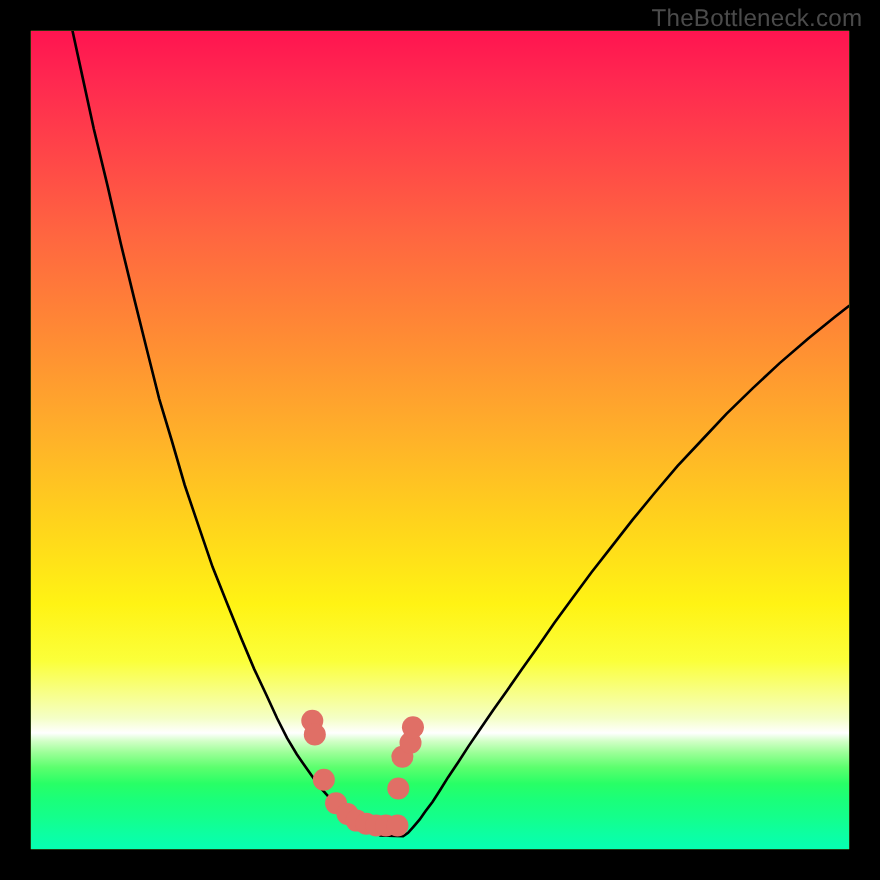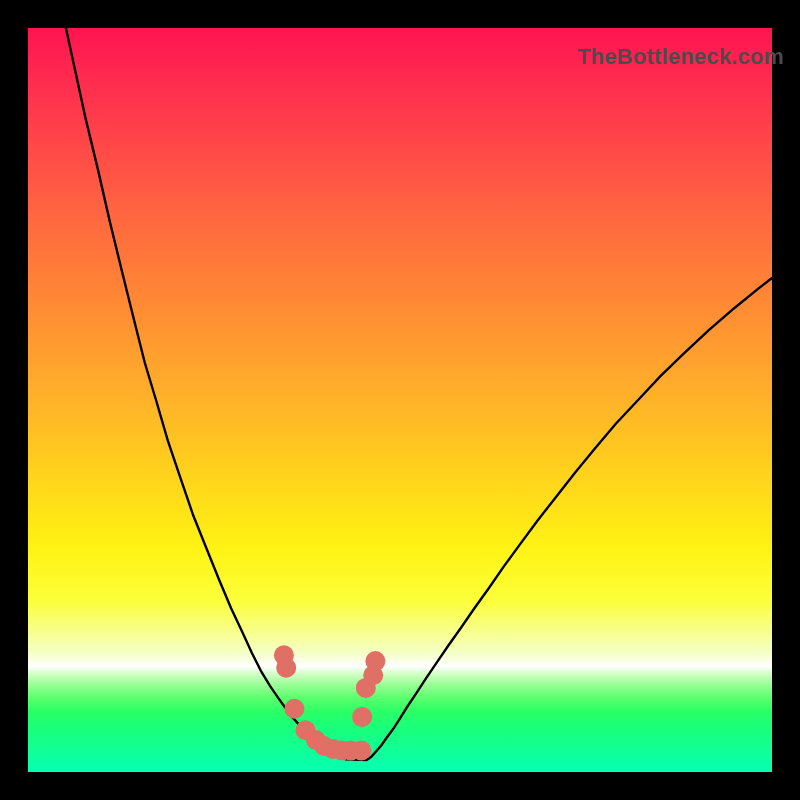--- a/index.html
+++ b/index.html
@@ -18,24 +18,23 @@
     width: 800px;
     height: 800px;
     background: #000;
   }
   .watermark {
     position: absolute;
     top: 4px;
     right: 16px;
     color: #4b4b4b;
     font-size: 22px;
-    font-weight: 700;
+    font-weight: 400;
     letter-spacing: 0.2px;
     z-index: 10;
-    margin-top: 40px;
   }
   .plot {
     position: absolute;
     top: 28px;
     left: 28px;
     width: 744px;
     height: 744px;
     background: #9f3; 
     overflow: hidden;
   }

